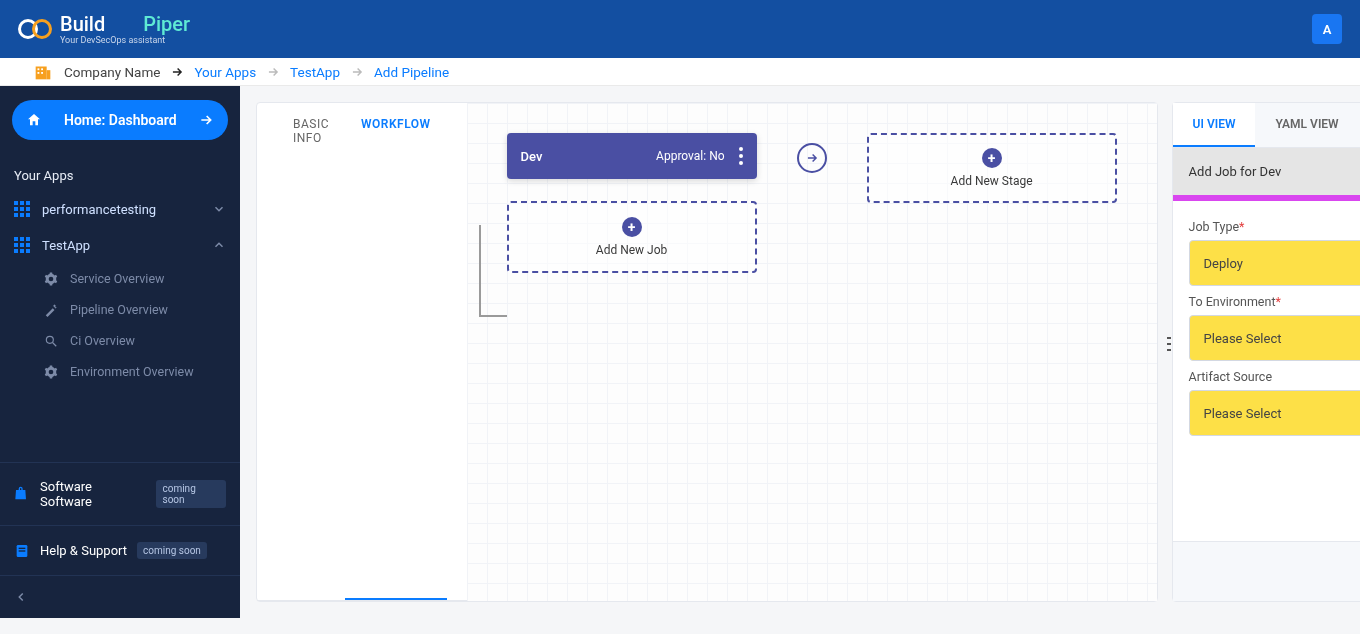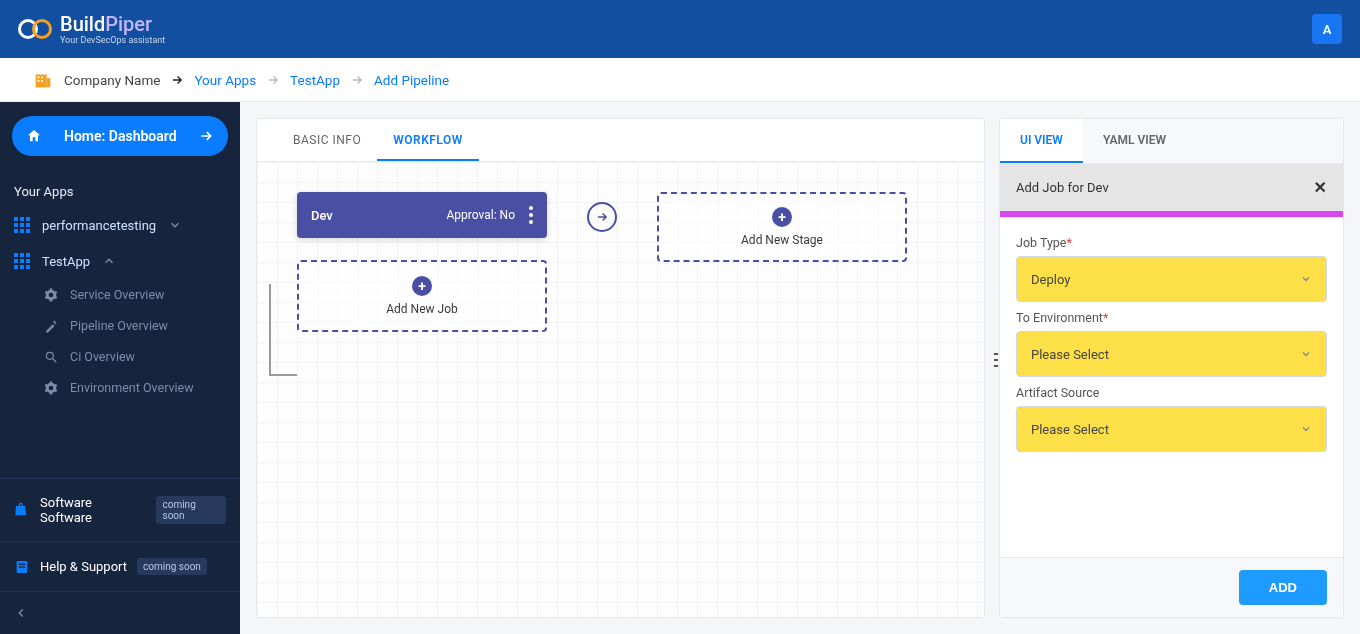--- a/index.html
+++ b/index.html
@@ -7,55 +7,55 @@
   
   
   .top-header { height: 58px; background: #134fa1; display: flex; align-items: center; padding: 0 18px; justify-content: space-between; }
   .logo-wrap { display: flex; align-items: center; gap: 8px; }
   .logo-rings { display: flex; }
   .ring { width: 20px; height: 20px; border: 3px solid #fff; border-radius: 50%; }
   .ring.orange { border-color: #f7a01f; margin-left: -6px; }
   .logo-text { display:flex; flex-direction:column; line-height:1; }
   .logo-main { font-size: 20px; font-weight: 500; }
   .logo-build { color: #fff; }
-  .logo-piper { color: #c4b5fd; }
+  .logo-piper { color: #5eead4; margin-left: 38px; }
   .logo-sub { color: #c9d6eb; font-size: 9px; margin-top:2px;}
   .avatar-btn { width: 30px; height: 30px; border-radius: 4px; background: #1976f2; color: #fff; display:flex;align-items:center;justify-content:center;font-weight:600;font-size:13px;cursor:pointer;}
   
   
-  .breadcrumb-bar { height: 44px; background: #fff; display:flex; align-items:center; padding: 0 0 0 32px; gap:10px; border-bottom:1px solid #eaeaea;}
+  .breadcrumb-bar { height: 28px; background: #fff; display:flex; align-items:center; padding: 0 0 0 32px; gap:10px; border-bottom:1px solid #eaeaea;}
   .bc-building-icon { color:#f7a01f; font-size:22px;}
   .bc-item { font-size:13.5px; color:#444;}
   .bc-link { color:#0a7cff; cursor:pointer;}
   .bc-arrow { color:#999; display:inline-flex;}
   .bc-arrow.dark { color:#222;}
   
   
   .body-wrap { display:flex; height: calc(634px - 58px - 44px); }
   
   
   .sidebar { width: 240px; background:#17243e; color:#fff; display:flex; flex-direction:column; min-width:240px;}
   .home-btn-wrap { padding: 14px 12px; }
   .home-btn { background:#0a7cff; border-radius: 22px; height:40px; display:flex; align-items:center; padding:0 14px; justify-content:space-between; cursor:pointer;}
   .home-btn-left { display:flex; gap:22px; align-items:center; font-size:14px; font-weight:600;}
   .sb-section-title { padding: 14px 14px 8px; font-size:13px; color:#e7ecf5;}
-  .sb-item { display:flex; align-items:center; padding:10px 14px; gap:12px; font-size:13px; color:#cfe0ff; cursor:pointer; justify-content:flex-start;}
+  .sb-item { display:flex; align-items:center; padding:10px 14px; gap:12px; font-size:13px; color:#cfe0ff; cursor:pointer; justify-content:space-between;}
   .sb-item-left { display:flex; align-items:center; gap:12px;}
   .grid-icon { display:grid; grid-template-columns:repeat(3,4px); grid-template-rows:repeat(3,4px); gap:2px;}
   .grid-icon span { background:#0a7cff; width:4px;height:4px;}
   .sb-sub { padding:8px 14px 8px 44px; display:flex; align-items:center; gap:12px; color:#7d8ba8; font-size:12.5px; cursor:pointer;}
   .sb-sub svg { flex-shrink:0;}
   .sb-bottom-item { display:flex; align-items:center; gap:10px; padding:16px 14px; font-size:13px; cursor:pointer; border-top:1px solid #223354;}
   .soon-badge { background:#273a5d; color:#b6c6e4; font-size:10px; padding:3px 6px; border-radius:3px;}
   .sb-collapse { padding:14px; cursor:pointer; color:#7d8ba8; border-top:1px solid #223354; margin-top:auto;}
   
   
   .main { flex:1; padding:16px 16px 16px 16px; background:#f5f6f8; position:relative;}
   .canvas-wrap { display:flex; gap:0; height:100%;}
-  .canvas-card { flex:1; background:#fff; border:1px solid #e5e8ee; border-radius:4px; position:relative; display:flex; flex-direction:column;}
+  .canvas-card { flex:1; background:#fff; border:1px solid #e5e8ee; border-radius:4px; position:relative; display:flex; flex-direction:row;}
   .tabs-row { display:flex; border-bottom:1px solid #e5e8ee; padding:0 20px;}
   .tab { padding:14px 16px 12px; font-size:12px; letter-spacing:0.5px; color:#666; cursor:pointer;}
   .tab.active { color:#0a7cff; border-bottom:2px solid #0a7cff; font-weight:600;}
   .workflow-area { flex:1; position:relative;
     background-color:#fdfdfd;
     background-image: linear-gradient(#f1f3f7 1px, transparent 1px), linear-gradient(90deg,#f1f3f7 1px, transparent 1px);
     background-size: 20px 20px;
     padding: 30px 40px;
   }
   .wf-row { display:flex; align-items:flex-start; gap:40px; position:relative;}

